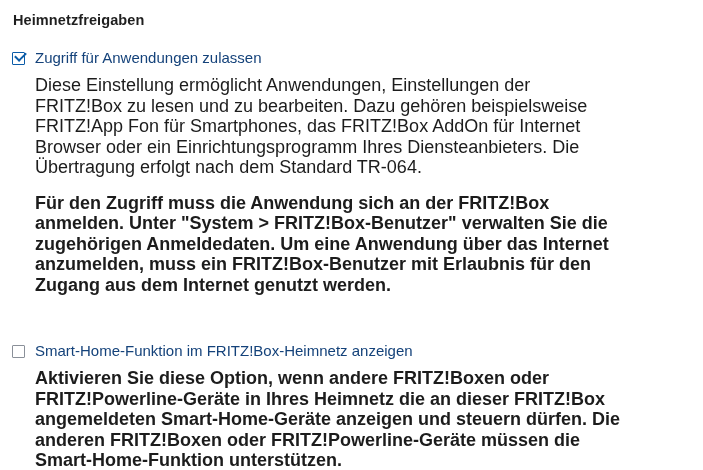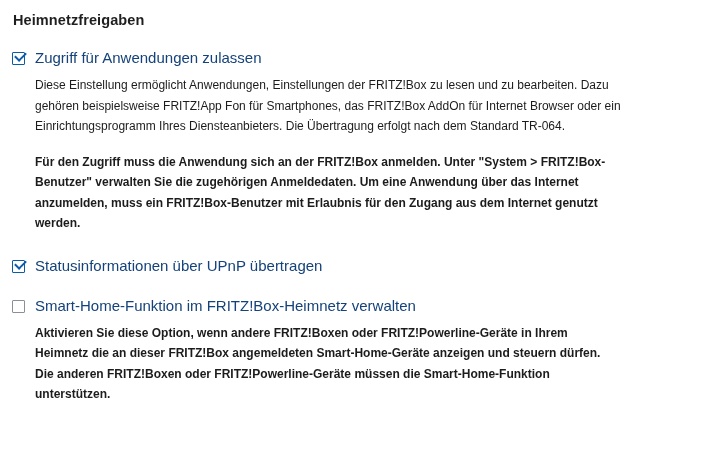--- a/index.html
+++ b/index.html
@@ -62,21 +62,21 @@
     transform: rotate(-45deg);
   }
   .option-label {
     font-size: 15px;
     color: #14427a;
     line-height: 16px;
     font-weight: normal;
   }
   .option-desc {
     margin: 9px 0 0 23px;
-    font-size: 12px;
+    font-size: 18px;
     line-height: 20.5px;
     color: #1c1c1c;
     max-width: 665px;
   }
   .option-desc p {
     margin: 0 0 15px 0;
   }
   .option-desc p:last-child {
     margin-bottom: 0;
     font-weight: bold;
@@ -99,31 +99,27 @@
     </div>
     <div class="option-desc">
       <p>Diese Einstellung ermöglicht Anwendungen, Einstellungen der FRITZ!Box zu lesen und zu bearbeiten. Dazu gehören beispielsweise FRITZ!App Fon für Smartphones, das FRITZ!Box AddOn für Internet Browser oder ein Einrichtungsprogramm Ihres Diensteanbieters. Die Übertragung erfolgt nach dem Standard TR-064.</p>
       <p>Für den Zugriff muss die Anwendung sich an der FRITZ!Box anmelden. Unter "System &gt; FRITZ!Box-Benutzer" verwalten Sie die zugehörigen Anmeldedaten. Um eine Anwendung über das Internet anzumelden, muss ein FRITZ!Box-Benutzer mit Erlaubnis für den Zugang aus dem Internet genutzt werden.</p>
     </div>
   </div>
 
   <div class="gap-large"></div>
 
   <div class="option">
-    <div class="option-head">
-      <div class="checkbox checked"></div>
-      <div class="option-label">Statusinformationen über UPnP übertragen</div>
-    </div>
   </div>
 
   <div class="gap-large"></div>
 
   <div class="option">
     <div class="option-head">
       <div class="checkbox"></div>
-      <div class="option-label">Smart-Home-Funktion im FRITZ!Box-Heimnetz verwalten</div>
+      <div class="option-label">Smart-Home-Funktion im FRITZ!Box-Heimnetz anzeigen</div>
     </div>
     <div class="option-desc">
-      <p>Aktivieren Sie diese Option, wenn andere FRITZ!Boxen oder FRITZ!Powerline-Geräte in Ihrem Heimnetz die an dieser FRITZ!Box angemeldeten Smart-Home-Geräte anzeigen und steuern dürfen. Die anderen FRITZ!Boxen oder FRITZ!Powerline-Geräte müssen die Smart-Home-Funktion unterstützen.</p>
+      <p>Aktivieren Sie diese Option, wenn andere FRITZ!Boxen oder FRITZ!Powerline-Geräte in Ihres Heimnetz die an dieser FRITZ!Box angemeldeten Smart-Home-Geräte anzeigen und steuern dürfen. Die anderen FRITZ!Boxen oder FRITZ!Powerline-Geräte müssen die Smart-Home-Funktion unterstützen.</p>
     </div>
   </div>
 
 </div>
 
 </body></html>

